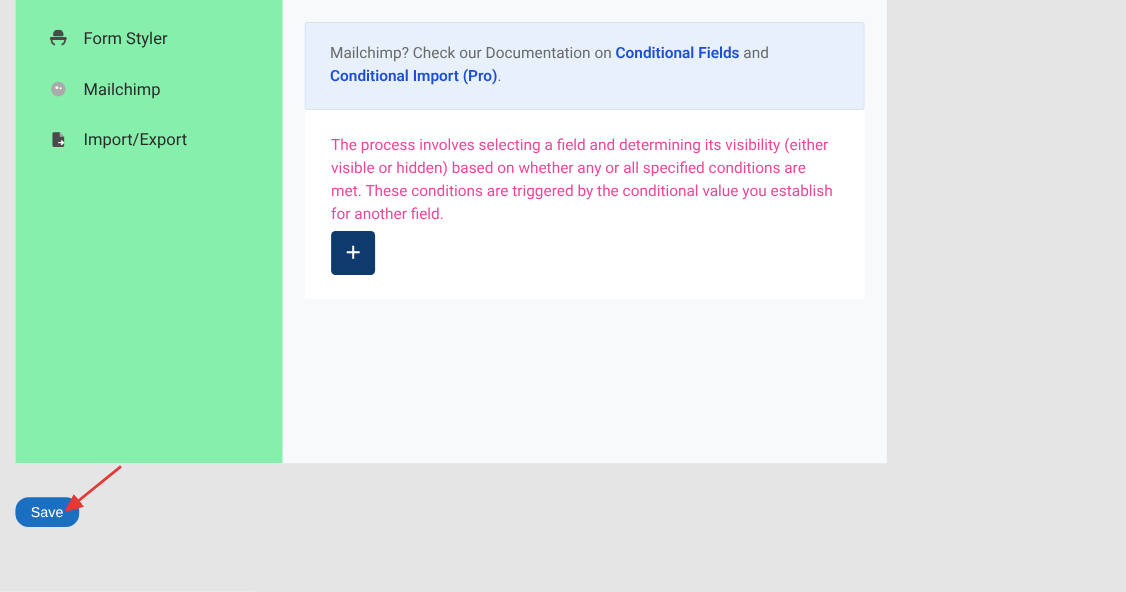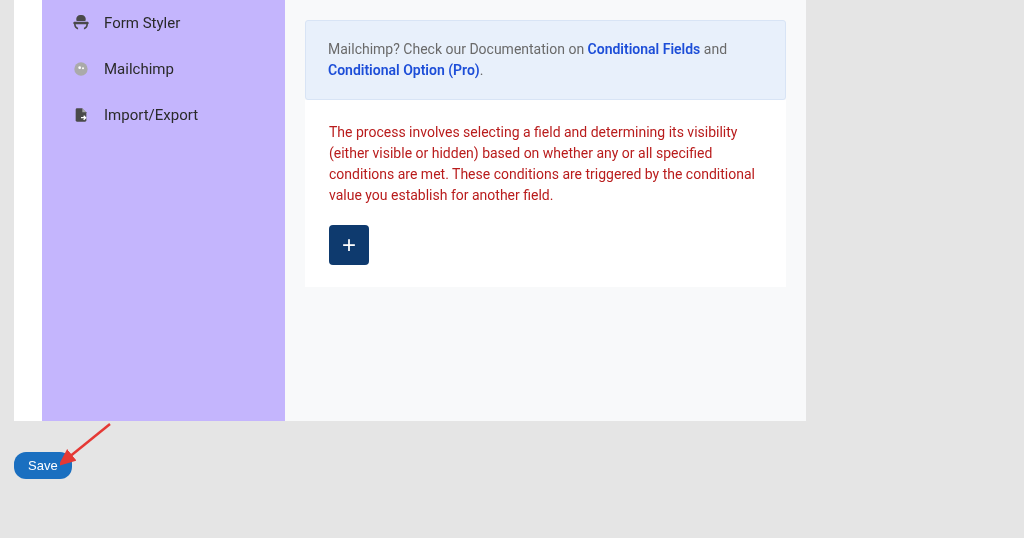--- a/index.html
+++ b/index.html
@@ -15,23 +15,22 @@
       position: absolute;
       left: 14px;
       top: 0;
       width: 792px;
       height: 421px;
       background: #fff;
       display: flex;
     }
     .sidebar {
       width: 243px;
-      background: #c4b5fd;
-      padding-top: 0;
-      margin-left: 28px;
+      background: #86efac;
+      padding-top: 12px;
     }
     .sidebar-item {
       display: flex;
       align-items: center;
       gap: 14px;
       padding: 14px 18px 14px 30px;
       cursor: pointer;
       color: #2a2a2a;
       font-size: 15px;
     }
@@ -87,23 +86,23 @@
       padding: 22px 24px;
     }
     .section-title {
       font-size: 15px;
       font-weight: 700;
       color: #2a2a2a;
       margin-bottom: 6px;
     }
     .section-desc {
       font-size: 14px;
-      color: #b91c1c;
+      color: #ec4899;
       line-height: 1.5;
-      margin-bottom: 19px;
+      margin-bottom: 4px;
     }
     .add-btn {
       width: 40px;
       height: 40px;
       background: #0e3a6e;
       border: none;
       border-radius: 4px;
       color: #fff;
       font-size: 24px;
       font-weight: 400;
@@ -162,21 +161,21 @@
             <path d="M16 13l3 3-3 3M19 16h-7" stroke="#fff" stroke-width="2" fill="none"></path>
           </svg>
       </span>
       <span>Import/Export</span>
     </div>
   </div>
 
   <div class="main">
 
     <div class="info-box">
-      <span>Mailchimp? Check our Documentation on </span><a class="info-link">Conditional Fields</a><span> and </span><a class="info-link">Conditional Option (Pro)</a><span>.</span>
+      <span>Mailchimp? Check our Documentation on </span><a class="info-link">Conditional Fields</a><span> and </span><a class="info-link">Conditional Import (Pro)</a><span>.</span>
     </div>
 
 
     <div class="section-body">
       <div class="section-desc">The process involves selecting a field and determining its visibility (either visible or hidden) based on whether any or all specified conditions are met. These conditions are triggered by the conditional value you establish for another field.</div>
       <button class="add-btn">
         <span>+</span>
       </button>
     </div>
   </div>

